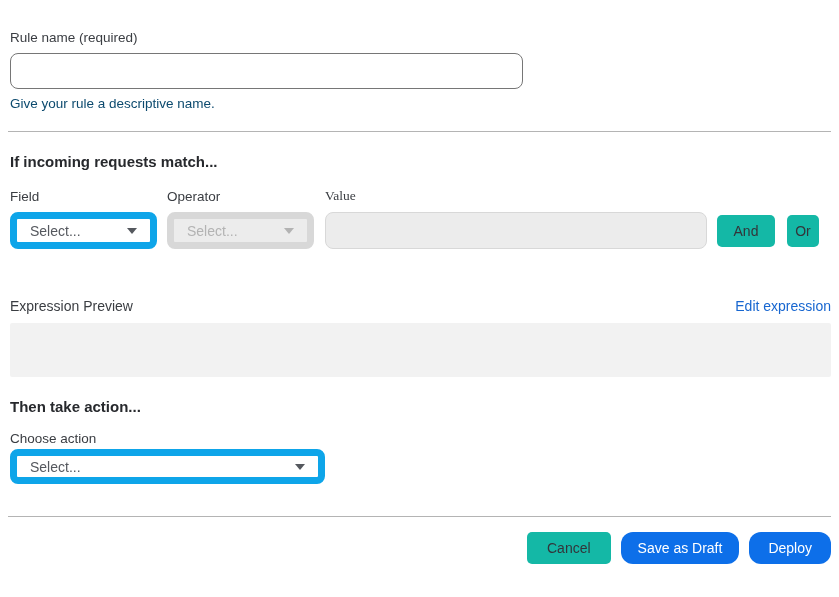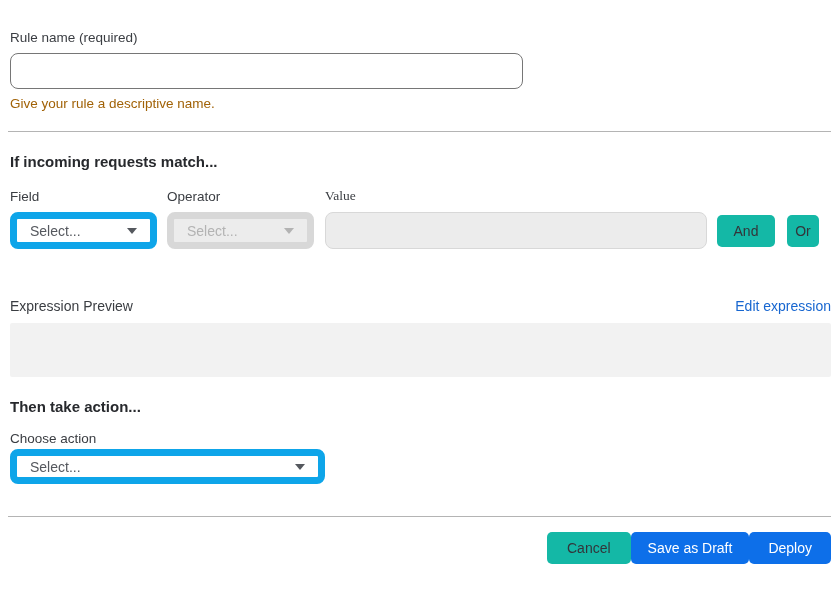--- a/index.html
+++ b/index.html
@@ -28,21 +28,21 @@
   
   .form-label { display: block; font-size: 13.5px; color: #3a3d42; margin-bottom: 8px; }
   .rule-name-block { margin-top: 21px; }
   .text-input {
     width: 513px; height: 36px;
     border: 1px solid #767676; border-radius: 8px;
     padding: 0 12px; font-size: 14px; color: #36393f;
     background: #fff; outline: none;
     font-family: inherit;
   }
-  .helper-text { font-size: 13.5px; color: #a16207; margin-top: 7px; }
+  .helper-text { font-size: 13.5px; color: #0c4a6e; margin-top: 7px; }
 
   .divider { border: none; border-top: 1px solid #b4b4b4; margin: 20px 0 0 -2px; }
 
   .section-heading { font-size: 15px; font-weight: 700; color: #27292d; margin: 21px 0 0 0; }
 
   
   .match-row { display: flex; margin-top: 18px; align-items: flex-end; }
   .match-col { display: flex; flex-direction: column; }
   .col-field { width: 147px; margin-right: 10px; }
   .col-operator { width: 147px; margin-right: 11px; }
@@ -87,24 +87,24 @@
   .expr-box { height: 54px; background: #f2f2f2; border-radius: 2px; margin-top: 9px; width: 821px; }
 
   
   .action-heading { margin-top: 21px; }
   .choose-label { margin-top: 16px; margin-bottom: 3px; }
   .action-select { width: 315px; height: 35px; }
 
   .divider-bottom { margin-top: 32px; }
 
   
-  .footer-row { display: flex; justify-content: flex-end; gap: 0; margin-top: 15px; }
+  .footer-row { display: flex; justify-content: flex-end; gap: 10px; margin-top: 15px; }
   .btn-blue {
     background: #0d6fe9; color: #ffffff;
-    height: 32px; border-radius: 5px; padding: 0 17px;
+    height: 32px; border-radius: 12px; padding: 0 17px;
   }
   .btn-cancel { padding: 0 20px; }
   .btn-deploy { padding: 0 19px; }
 </style>
 </head>
 <body>
 
 <div class="page">
 
 

